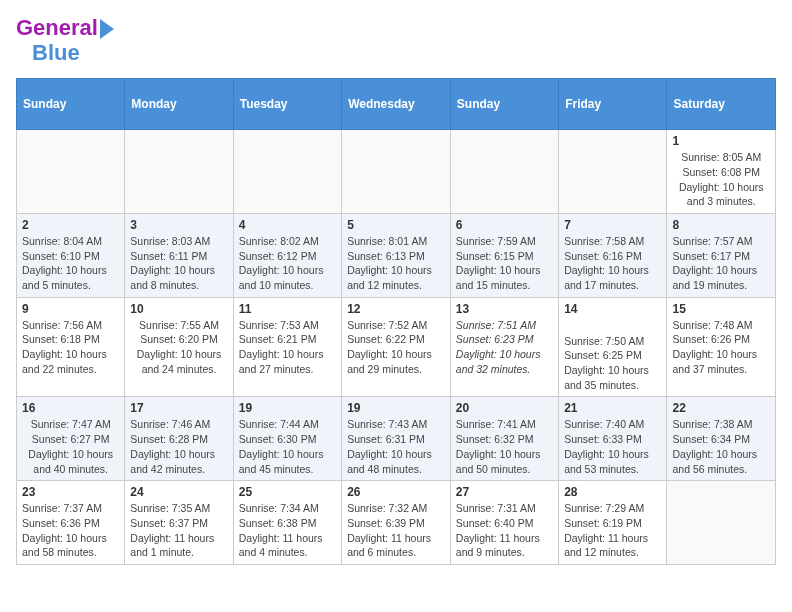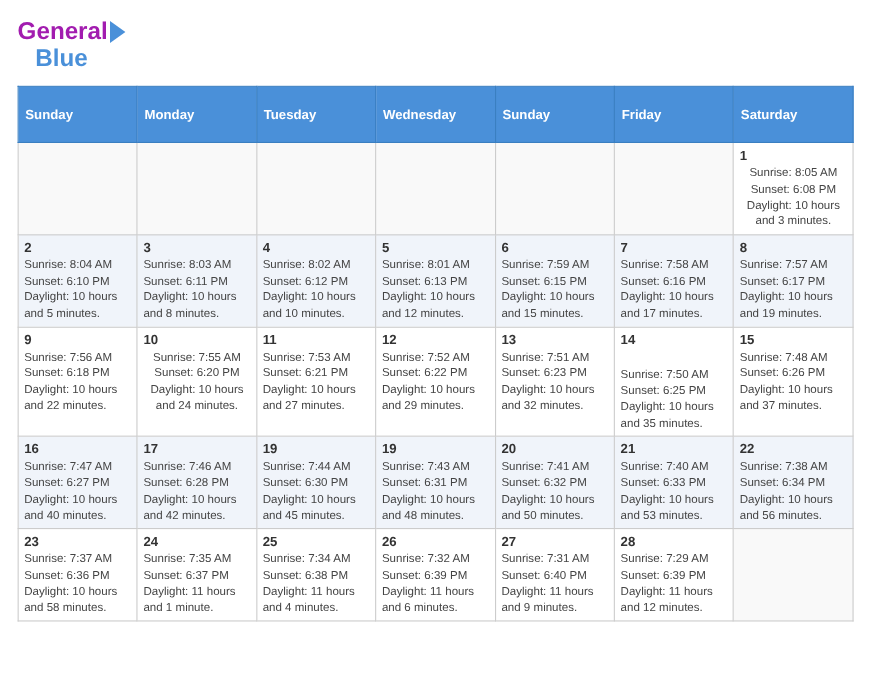--- a/index.html
+++ b/index.html
@@ -216,21 +216,21 @@
         </td>
         <td>
           <div class="day-num">12</div>
           <div class="day-info" style="white-space: pre-line;">Sunrise: 7:52 AM
 Sunset: 6:22 PM
 Daylight: 10 hours
 and 29 minutes.</div>
         </td>
         <td>
           <div class="day-num">13</div>
-          <div class="day-info" style="white-space: pre-line;">Sunrise: 7:51 AM
+          <div class="day-info" style="white-space: pre-line; font-style: italic;">Sunrise: 7:51 AM
 Sunset: 6:23 PM
 Daylight: 10 hours
 and 32 minutes.</div>
         </td>
         <td>
           <div class="day-num">14</div>
           <div class="day-info" style="white-space: pre-line; margin-top: 18px;">Sunrise: 7:50 AM
 Sunset: 6:25 PM
 Daylight: 10 hours
 and 35 minutes.</div>
@@ -239,21 +239,21 @@
           <div class="day-num">15</div>
           <div class="day-info" style="white-space: pre-line;">Sunrise: 7:48 AM
 Sunset: 6:26 PM
 Daylight: 10 hours
 and 37 minutes.</div>
         </td>
       </tr>
       <tr class="row-shaded">
         <td>
           <div class="day-num">16</div>
-          <div class="day-info" style="white-space: pre-line;">Sunrise: 7:47 AM
+          <div class="day-info" style="white-space: pre-line; text-align: center;">Sunrise: 7:47 AM
 Sunset: 6:27 PM
 Daylight: 10 hours
 and 40 minutes.</div>
         </td>
         <td>
           <div class="day-num">17</div>
           <div class="day-info" style="white-space: pre-line;">Sunrise: 7:46 AM
 Sunset: 6:28 PM
 Daylight: 10 hours
 and 42 minutes.</div>
@@ -326,20 +326,20 @@
         <td>
           <div class="day-num">27</div>
           <div class="day-info" style="white-space: pre-line;">Sunrise: 7:31 AM
 Sunset: 6:40 PM
 Daylight: 11 hours
 and 9 minutes.</div>
         </td>
         <td>
           <div class="day-num">28</div>
           <div class="day-info" style="white-space: pre-line;">Sunrise: 7:29 AM
-Sunset: 6:39 PM
+Sunset: 6:19 PM
 Daylight: 11 hours
 and 12 minutes.</div>
         </td>
         <td class="empty"></td>
       </tr>
     </tbody>
 </table>
 
 </body></html>

